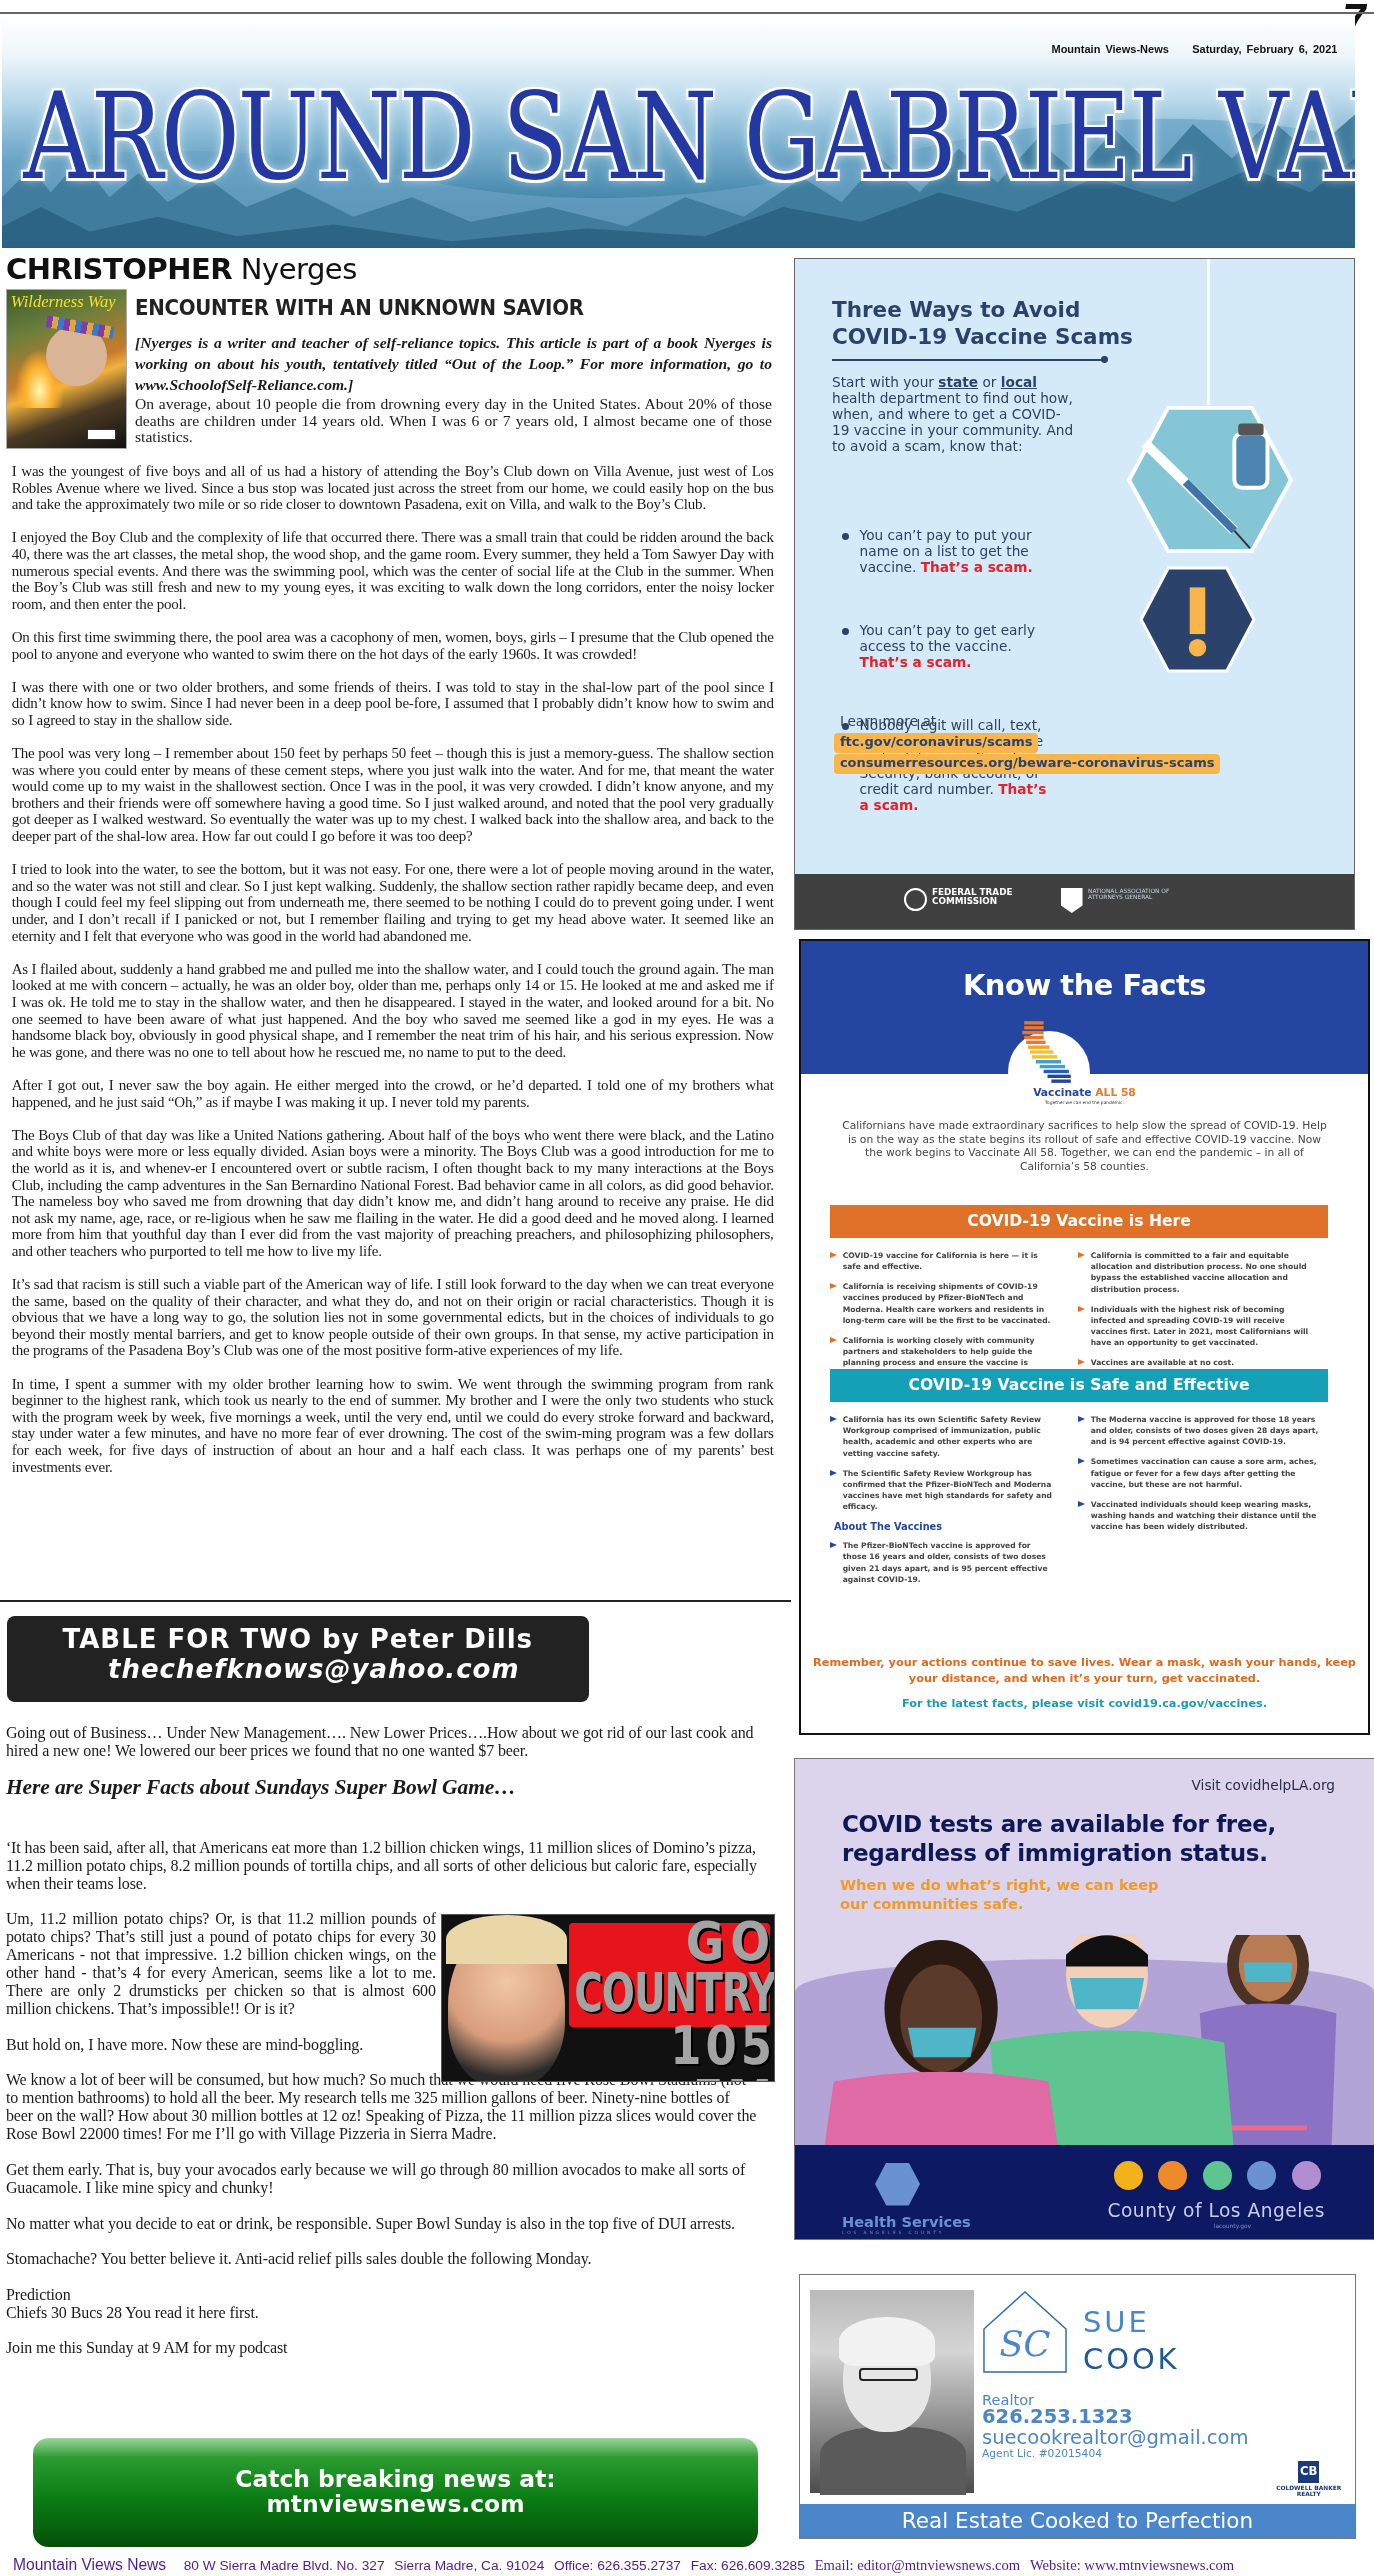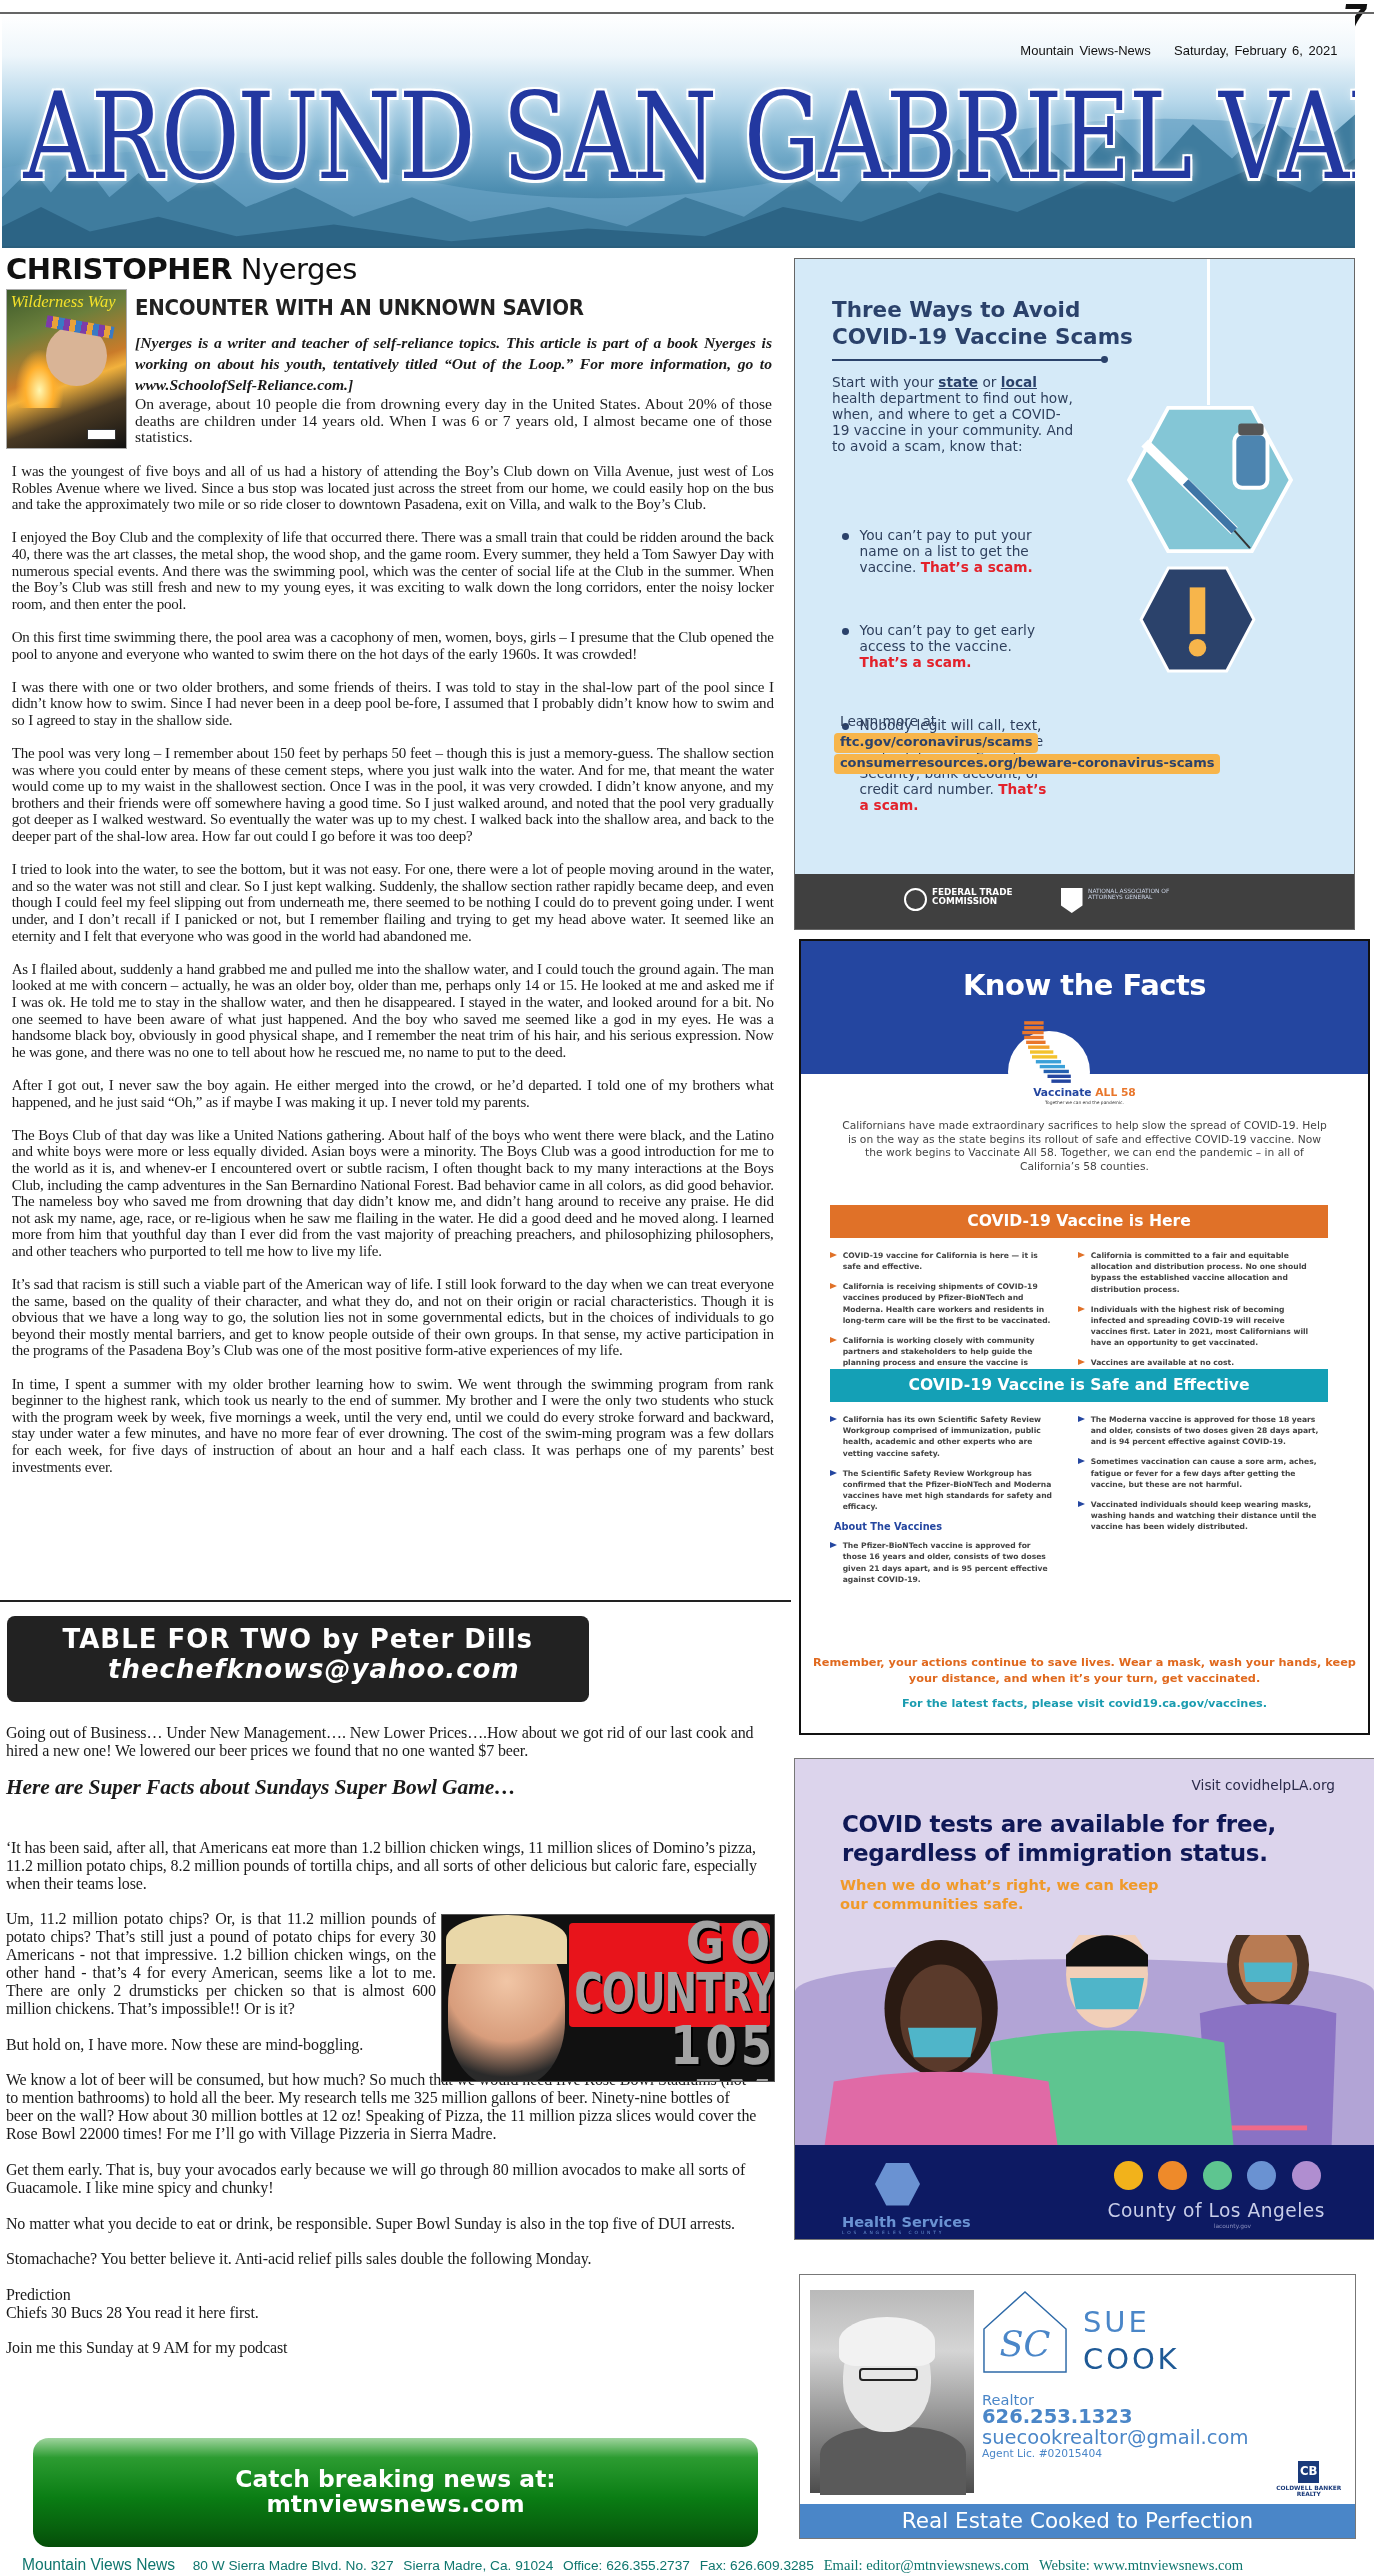--- a/index.html
+++ b/index.html
@@ -5,21 +5,21 @@
   * { box-sizing: border-box; margin: 0; padding: 0; }
   html, body { width: 1375px; height: 2576px; background: #fff; overflow: hidden; }
   body { position: relative; font-family: "Liberation Serif", serif; color: #1b1b1b; }
 
   .page-num { position: absolute; right: 7.8px; top: 0; font-family: "Liberation Sans", sans-serif; font-weight: bold; font-size: 45px; line-height: 39px; color: #111; transform: skewX(-8deg); }
   .header-rule { position: absolute; left: 0; right: 0; top: 11.7px; height: 2px; background: #666; }
 
   .masthead { position: absolute; left: 2px; top: 13.7px; width: 1353px; height: 234px; overflow: hidden;
     background: linear-gradient(180deg, #ffffff 0%, #eef6fb 18%, #b6d7ea 38%, #7fb4d1 55%, #4f8fb2 75%, #2e6a8b 100%); border-bottom: 2px solid #2b5f7d; }
   .masthead svg.trees { position: absolute; left: 0; bottom: 0; width: 100%; height: 146px; }
-  .masthead .meta { position: absolute; right: 17.6px; top: 29px; font-family: "Liberation Sans", sans-serif; font-weight: normal; font-size: 13px; color: #111; word-spacing: 2px; }
+  .masthead .meta { position: absolute; right: 17.6px; top: 29px; font-family: "Liberation Sans", sans-serif; font-weight: bold; font-size: 11px; color: #111; word-spacing: 2px; }
   .masthead .meta span + span { margin-left: 23.4px; }
   .masthead .title { position: absolute; left: 21.5px; right: 21.5px; top: 53px; text-align: center; font-family: "DejaVu Serif", serif; font-size: 96px; letter-spacing: -2px; color: #2338a0; transform: scaleY(1.25); transform-origin: top center;
     text-shadow: 0 0 2px #fff, 2px 2px 0 #fff, -2px -2px 0 #fff, 2px -2px 0 #fff, -2px 2px 0 #fff, 0 0 9.8px rgba(255,255,255,.9); white-space: nowrap; }
   .byline { position: absolute; left: 5.9px; top: 252px; font-family: "DejaVu Sans", sans-serif; font-size: 29px; color: #111; letter-spacing: -0.5px; text-align: center; }
   .byline b { font-weight: bold; }
   .book-cover { position: absolute; left: 5.9px; top: 289px; width: 121px; height: 160px; border: 1px solid #aaa; background: linear-gradient(160deg, #3d5a2a 0%, #6b7f3c 25%, #c97b2a 50%, #f2b23d 58%, #4a3a24 75%, #111 100%); overflow: hidden; }
   .book-cover .cover-title { position: absolute; left: 3.9px; top: 2px; font-family: "Liberation Serif", serif; font-style: italic; font-size: 16.6px; color: #f4e12a; white-space: nowrap; }
   .book-cover .face { position: absolute; left: 39px; top: 35px; width: 61px; height: 61px; border-radius: 50%; background: #d9b496; }
   .book-cover .band { position: absolute; left: 39px; top: 31px; width: 68px; height: 11.7px; background: repeating-linear-gradient(90deg,#7d3ca8 0 5.9px,#e8a23a 5.9px 11.7px,#3a7ac4 11.7px 17.6px); transform: rotate(10deg); }
   .book-cover .fire { position: absolute; left: 7.8px; top: 59px; width: 49px; height: 59px; background: radial-gradient(ellipse at 50% 70%, #fff7b0 0%, #ffb02e 40%, rgba(255,120,20,.0) 70%); }
@@ -43,21 +43,21 @@
   .radio-ad .face { position: absolute; left: 5.9px; top: 9.8px; width: 117px; height: 161px; border-radius: 50% 50% 40% 40%; background: radial-gradient(circle at 50% 35%, #f1c6a6 0%, #d89d7c 50%, #2a2a2a 80%); }
   .radio-ad .hair { position: absolute; left: 3.9px; top: 0; width: 121px; height: 49px; border-radius: 50% 50% 0 0; background: #e9d7a8; }
   .radio-ad .red { position: absolute; left: 127px; top: 7.8px; width: 201px; height: 104px; background: #e8141b; border-radius: 3.9px; }
   .radio-ad .txt { position: absolute; left: 127px; top: 3px; width: 207px; text-align: right; font-family: "DejaVu Sans", sans-serif; font-weight: bold; color: #a3a3a3; text-shadow: 2px 2px 0 #000; line-height: 1; }
   .radio-ad .go { font-size: 47px; letter-spacing: 5.9px; transform: scaleY(1.15); }
   .radio-ad .country { font-size: 39px; transform: scaleY(1.35); margin-top: 7.8px; letter-spacing: -1px; }
   .radio-ad .fm { font-size: 45px; transform: scaleY(1.2); margin-top: 15.6px; letter-spacing: 3.9px; }
 
   .breaking { position: absolute; left: 33px; top: 2438px; width: 725px; height: 109px; border-radius: 15.6px; background: linear-gradient(180deg, #9fd49e 0%, #2c9c31 18%, #0a7d14 55%, #075f0d 85%, #054d09 100%); text-align: center; color: #fff; font-family: "DejaVu Sans", sans-serif; font-weight: bold; font-size: 23.4px; line-height: 25.4px; padding-top: 29px; }
 
-  .footer { position: absolute; left: 0; top: 2555px; width: 1375px; height: 20.5px; font-family: "Liberation Sans", sans-serif; font-size: 13.7px; color: #0f766e; white-space: nowrap; display: flex; align-items: center; padding-left: 22px; }
+  .footer { position: absolute; left: 0; top: 2555px; width: 1375px; height: 20.5px; font-family: "Liberation Sans", sans-serif; font-size: 13.7px; color: #4c1d95; white-space: nowrap; display: flex; align-items: center; padding-left: 13px; }
   .footer .name { font-size: 15.6px; margin-right: 17.6px; }
   .footer span { margin-right: 9.8px; }
   .footer .serif { font-family: "Liberation Serif", serif; font-size: 14.6px; }
 
   
   .ftc { position: absolute; left: 794px; top: 258px; width: 561px; height: 672px; background: #d5eaf8; border: 1px solid #666; overflow: hidden; font-family: "DejaVu Sans", sans-serif; color: #2e3f5c; }
   .ftc .h { position: absolute; left: 37px; top: 37px; font-weight: bold; font-size: 21.5px; line-height: 27px; color: #2b426b; }
   .ftc .hline { position: absolute; left: 37px; top: 100px; width: 273px; height: 2px; background: #2b426b; }
   .ftc .hline::after { content: ""; position: absolute; right: -2.9px; top: -2.9px; width: 6.8px; height: 6.8px; border-radius: 50%; background: #2b426b; }
   .ftc .intro { position: absolute; left: 37px; top: 115px; width: 244px; font-size: 13.7px; line-height: 16px; }

